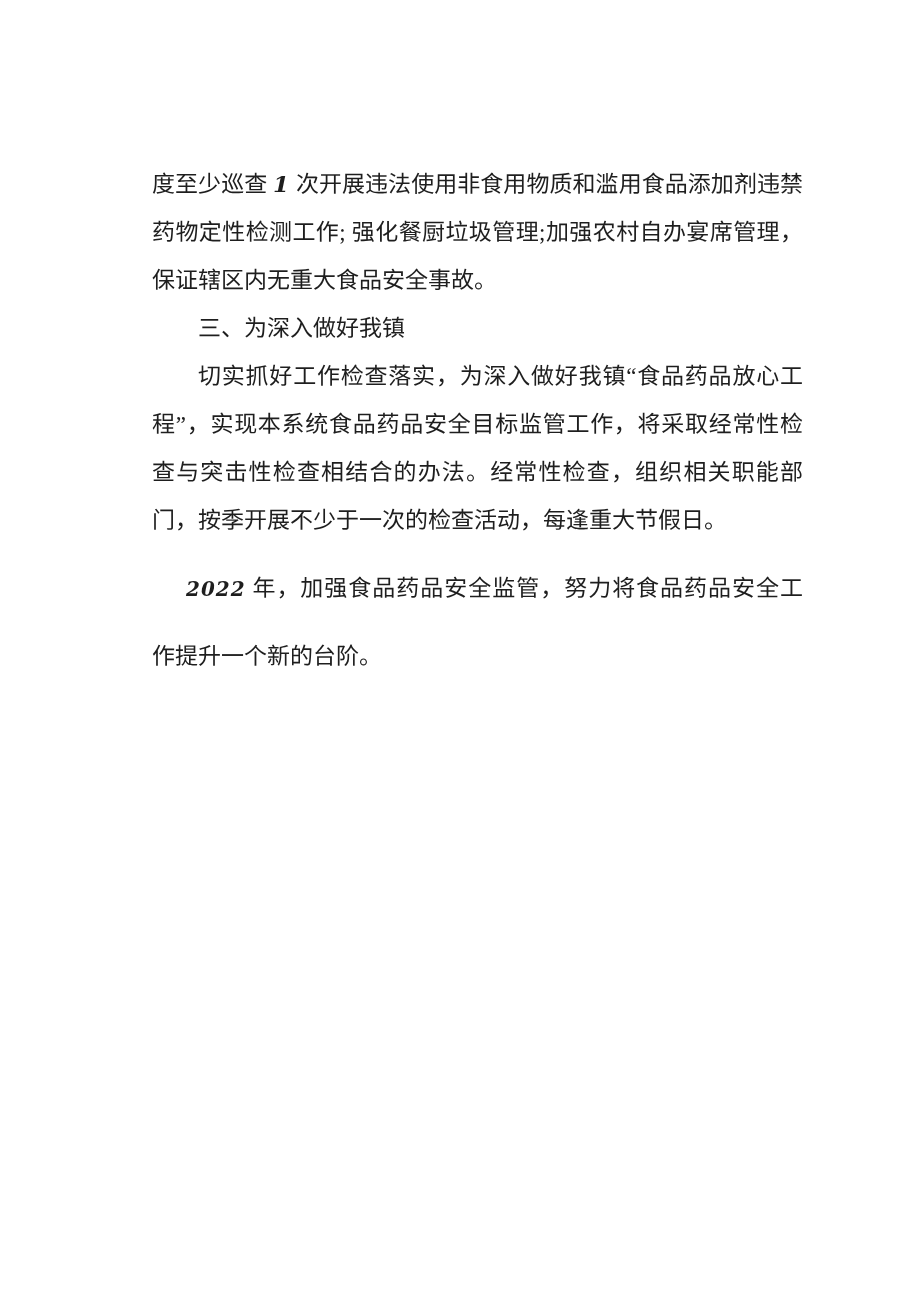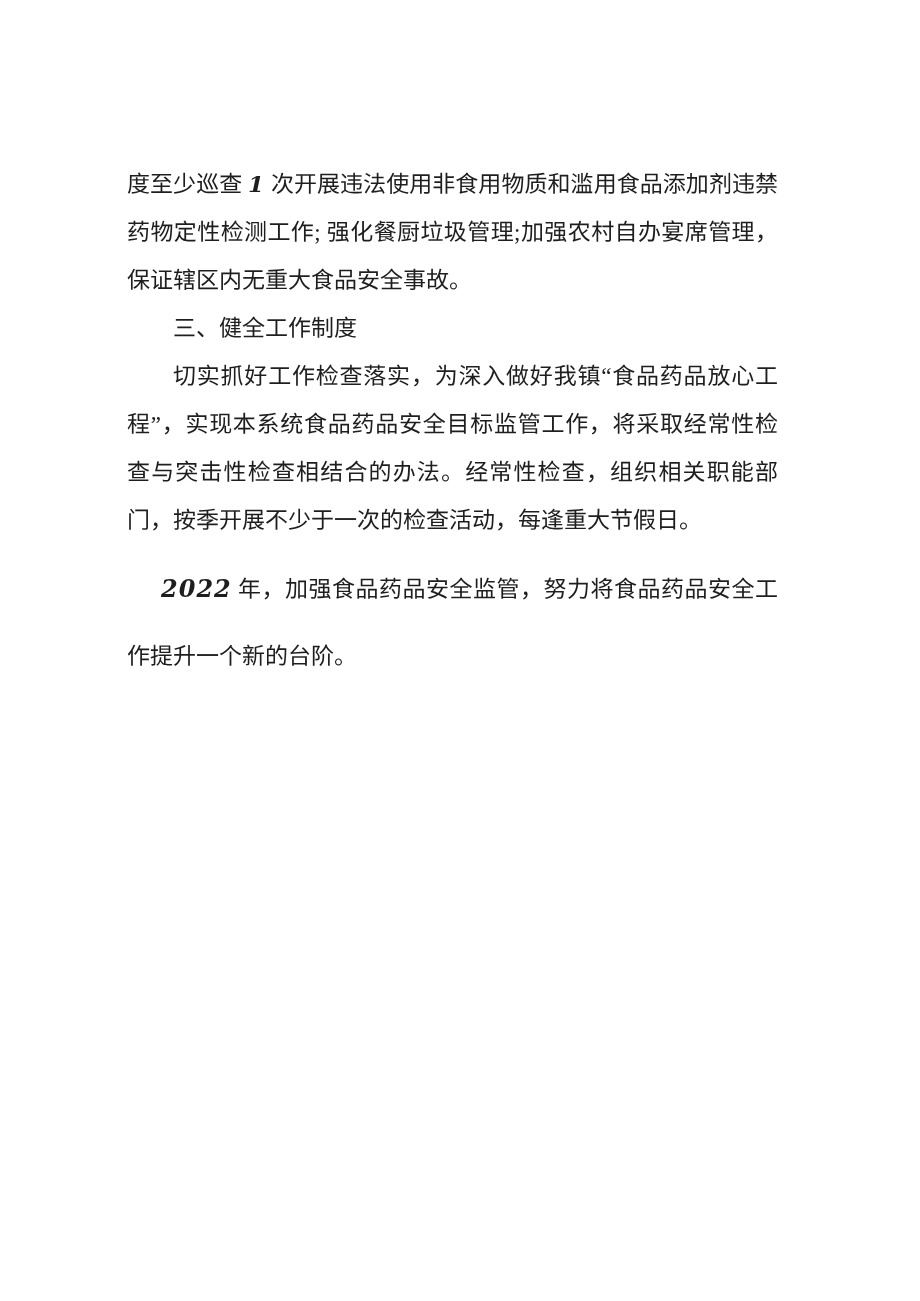--- a/index.html
+++ b/index.html
@@ -9,21 +9,21 @@
   }
   .page {
     position: relative;
     width: 920px;
     height: 1301px;
     background: #ffffff;
     overflow: hidden;
   }
   .text-block {
     position: absolute;
-    left: 127px;
+    left: 152px;
     top: 160px;
     width: 651px;
     font-family: "Liberation Serif", "DejaVu Serif", serif;
     font-size: 23px;
     line-height: 48px;
     color: #1e1e1e;
     text-align: justify;
   }
   .para {
     margin: 0;
@@ -38,33 +38,33 @@
     margin-top: 10px;
     text-indent: 34px;
   }
   .numeral {
     font-family: "DejaVu Serif", serif;
     font-weight: 700;
     font-style: italic;
     letter-spacing: 1px;
   }
   .numeral-large {
-    font-size: 24px;
+    font-size: 20px;
   }
 </style>
 </head>
 <body>
 
 <div class="page">
   <div class="text-block">
 
     <p class="para"><span>度至少巡查 </span><span class="numeral">1</span><span> 次开展违法使用非食用物质和滥用食品添加剂违禁药物定性检测工作; 强化餐厨垃圾管理;加强农村自办宴席管理，保证辖区内无重大食品安全事故。</span></p>
 
 
-    <p class="para indent">三、健全工作制度</p>
+    <p class="para indent">三、为深入做好我镇</p>
 
     <p class="para indent">切实抓好工作检查落实，为深入做好我镇“食品药品放心工程”，实现本系统食品药品安全目标监管工作，将采取经常性检查与突击性检查相结合的办法。经常性检查，组织相关职能部门，按季开展不少于一次的检查活动，每逢重大节假日。</p>
 
 
 
     <p class="para indent closing"><span class="numeral numeral-large">2022</span><span> 年，加强食品药品安全监管，努力将食品药品安全工作提升一个新的台阶。</span></p>
 
   </div>
 </div>
 

